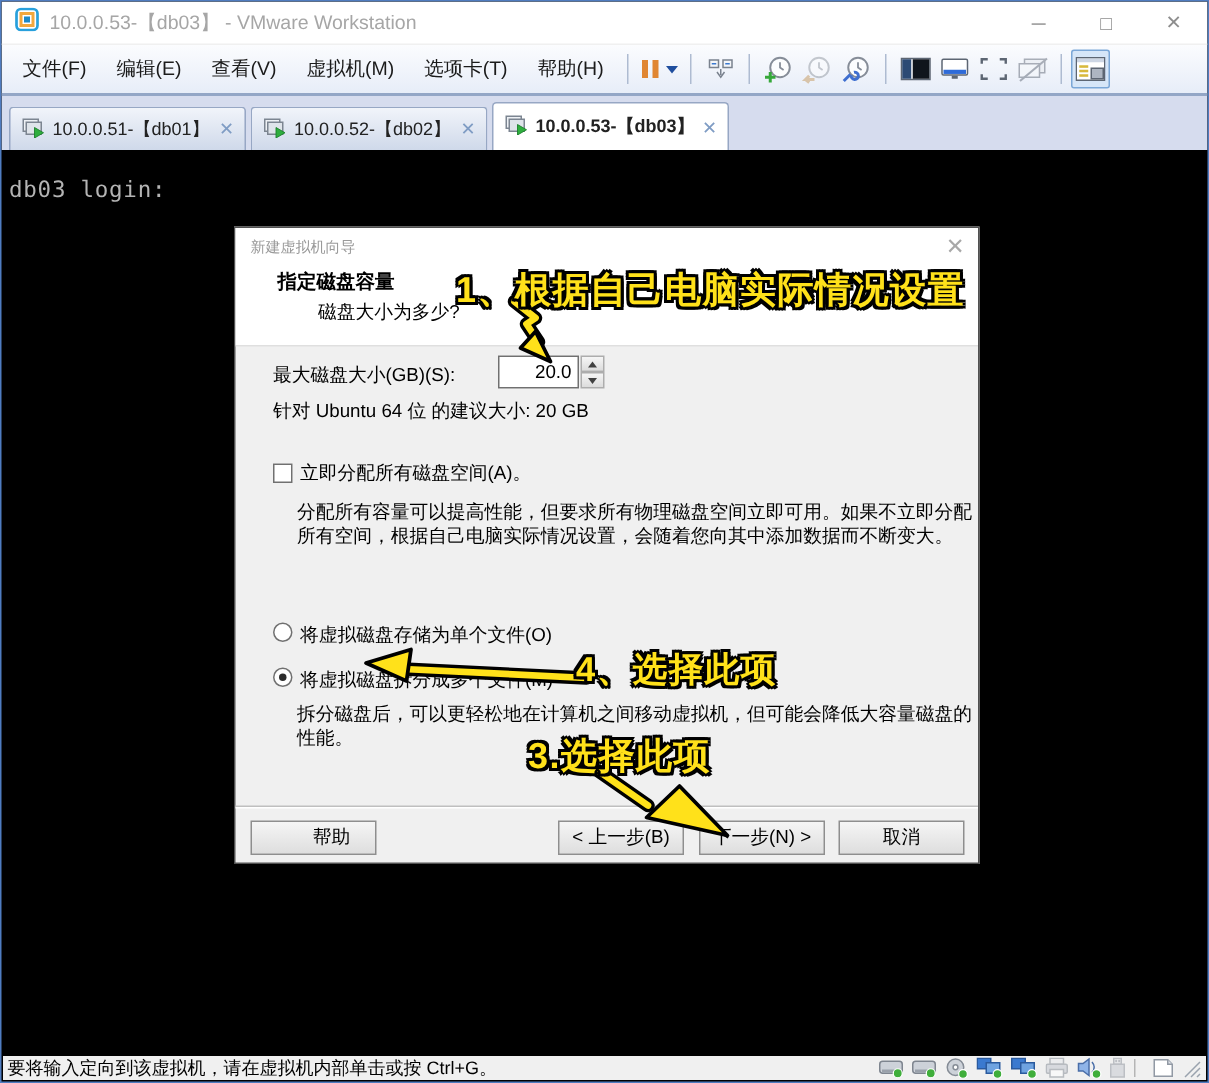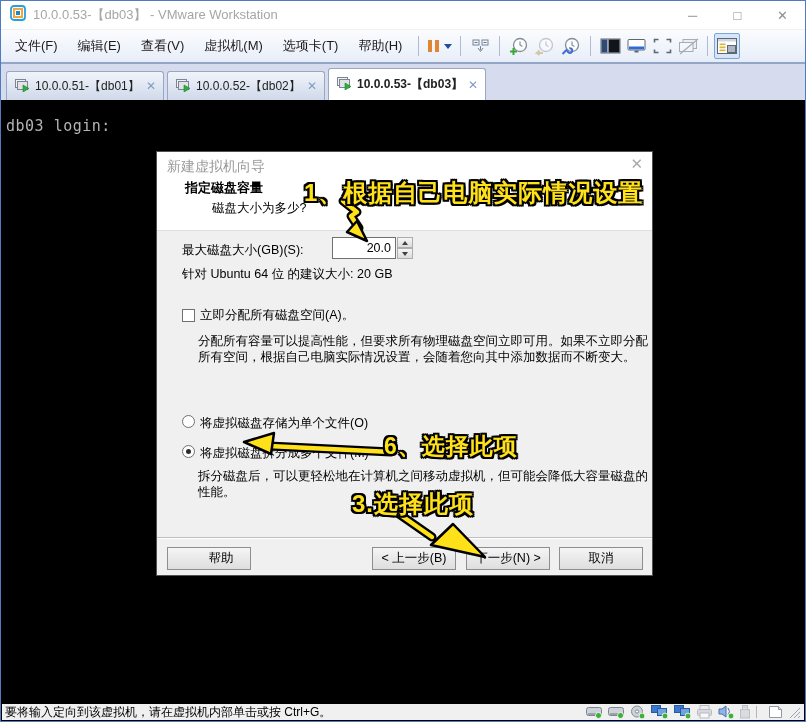--- a/index.html
+++ b/index.html
@@ -35,29 +35,29 @@
 
   
   .statusbar { position:absolute; left:1px; right:1px; bottom:1px; height:16px; background:#f0f0f0; display:flex; align-items:center; padding:0 3px; font-size:12px; color:#000; }
   .status-icons { margin-left:auto; display:flex; align-items:center; }
   .sicon { margin-left:5px; display:flex; align-items:flex-end; }
   .ssep { width:1px; height:12px; background:#b5b5b5; margin:0 6px; }
 
   
   .dialog { position:absolute; left:155px; top:150px; width:497px; height:425px; background:#f0f0f0; border:1px solid #515151; font-size:12.5px; color:#000; z-index:40; }
   .dlg-header { position:absolute; top:0; left:0; width:100%; height:78px; background:#fff; }
-  .dlg-title { position:absolute; top:6px; left:10px; color:#9a9a9a; font-size:14px; }
+  .dlg-title { position:absolute; top:6px; left:10px; color:#9a9a9a; font-size:10px; }
   .dlg-close { position:absolute; top:3px; right:9px; color:#a8a8a8; font-size:15px; }
   .dlg-heading { position:absolute; top:27px; left:28px; font-weight:bold; font-size:13px; }
   .dlg-sub { position:absolute; top:48px; left:55px; }
   .hline1 { position:absolute; top:78px; left:0; width:100%; border-top:1px solid #dfdfdf; }
   .abs { position:absolute; }
   .lbl-max { left:25px; top:90px; }
   .spinbox { left:175px; top:85px; display:flex; height:22px; }
-  .spin-value { width:64px; border:1px solid #707070; background:#fff; text-align:right; padding:3px 4px 0 0; }
+  .spin-value { width:54px; border:1px solid #707070; background:#fff; text-align:right; padding:3px 4px 0 0; }
   .spin-btns { width:16px; display:flex; flex-direction:column; margin-left:1px; }
   .spin-btn { flex:1; border:1px solid #adadad; background:linear-gradient(#f6f6f6,#dcdcdc); display:flex; align-items:center; justify-content:center; }
   .tri-up { width:0; height:0; border-left:3px solid transparent; border-right:3px solid transparent; border-bottom:4px solid #404040; }
   .tri-down { width:0; height:0; border-left:3px solid transparent; border-right:3px solid transparent; border-top:4px solid #404040; }
   .lbl-rec { left:25px; top:114px; }
   .chk-row { left:25px; top:155px; display:flex; align-items:center; gap:5px; }
   .checkbox { width:13px; height:13px; background:#fff; border:1px solid #707070; flex:none; }
   .para { line-height:16px; color:#000; }
   .para1 { left:41px; top:181px; width:455px; }
   .radio-row { display:flex; gap:5px; }
@@ -262,21 +262,21 @@
     <div class="abs para para2">拆分磁盘后，可以更轻松地在计算机之间移动虚拟机，但可能会降低大容量磁盘的性能。</div>
 
     <div class="hline2"></div>
     <div class="btn btn-help">帮助</div>
     <div class="btn btn-back">&lt; 上一步(B)</div>
     <div class="btn btn-next">下一步(N) &gt;</div>
     <div class="btn btn-cancel">取消</div>
   </div>
 
   <div class="ann ann1">1、根据自己电脑实际情况设置</div>
-  <div class="ann ann2">6、选择此项</div>
+  <div class="ann ann2">4、选择此项</div>
   <div class="ann ann3">3.选择此项</div>
 
   <svg class="arrow-overlay">
     <g>
       <path d="M342,200 L356,211 L350,215 L358,227" stroke="#000" stroke-width="9" fill="none" stroke-linecap="round" stroke-linejoin="round"></path>
       <path d="M342,200 L356,211 L350,215 L358,227" stroke="#ffe11a" stroke-width="4.5" fill="none" stroke-linecap="round" stroke-linejoin="round"></path>
       <polygon points="366,240 346,231 356,220" fill="#ffe11a" stroke="#000" stroke-width="2.5" stroke-linejoin="round"></polygon>
     </g>
     <g>
       <path d="M390,451 L268,445" stroke="#000" stroke-width="9" fill="none" stroke-linecap="round"></path>

